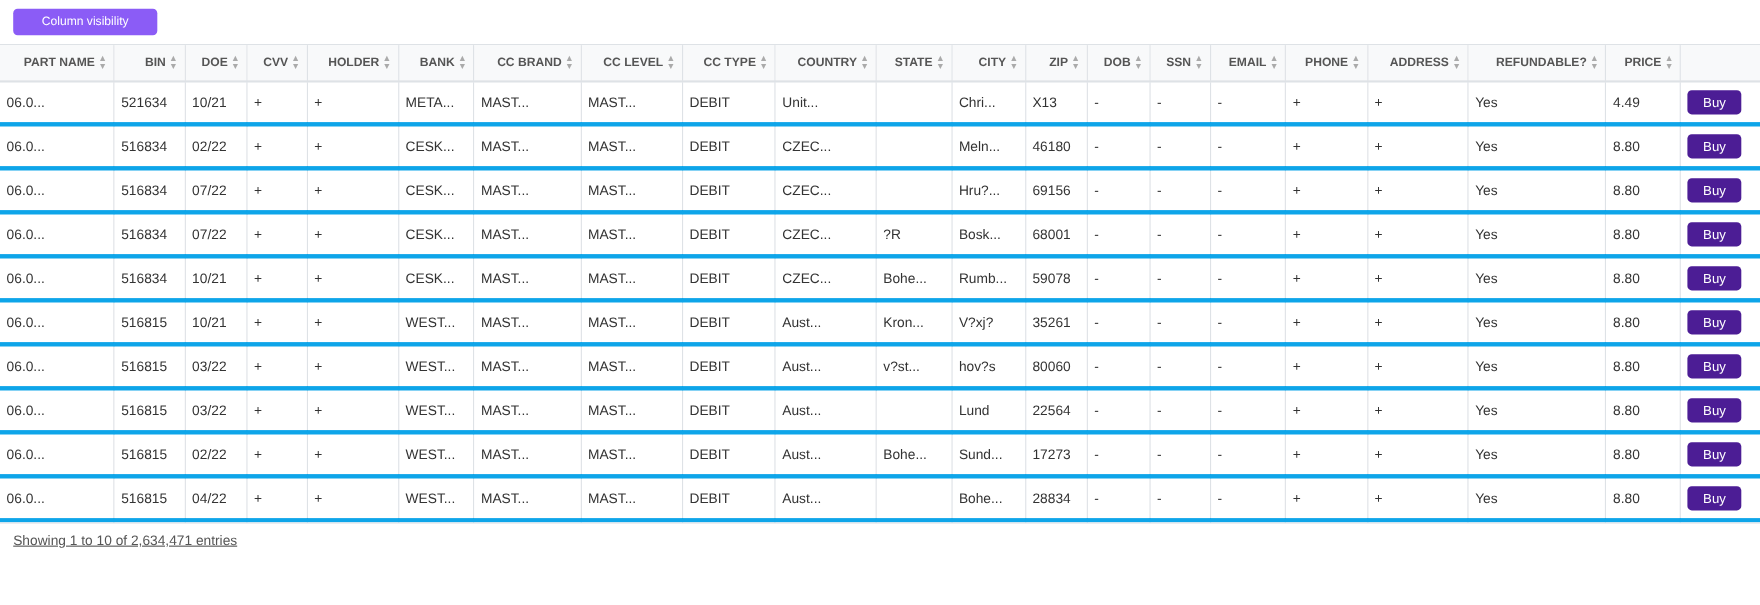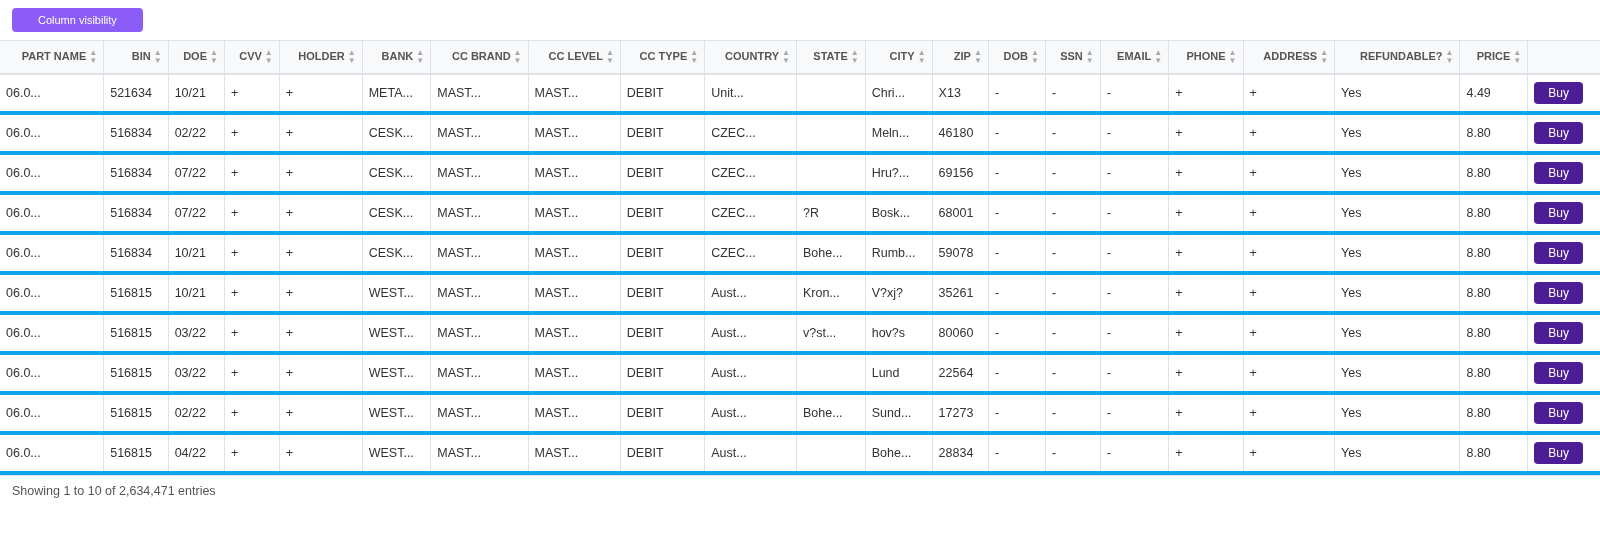--- a/index.html
+++ b/index.html
@@ -79,20 +79,21 @@
       border-radius: 4px;
       padding: 4px 14px;
       font-size: 12px;
       cursor: pointer;
     }
     .footer {
       padding: 8px 12px;
       font-size: 12.5px;
       color: #555;
       border-top: 1px solid #dee2e6;
+      text-decoration: underline;
     }
   </style>
 </head>
 <body>
 
 <div class="toolbar">
   <button class="btn-primary">Column visibility</button>
 </div>
 
 <div class="table-container">

